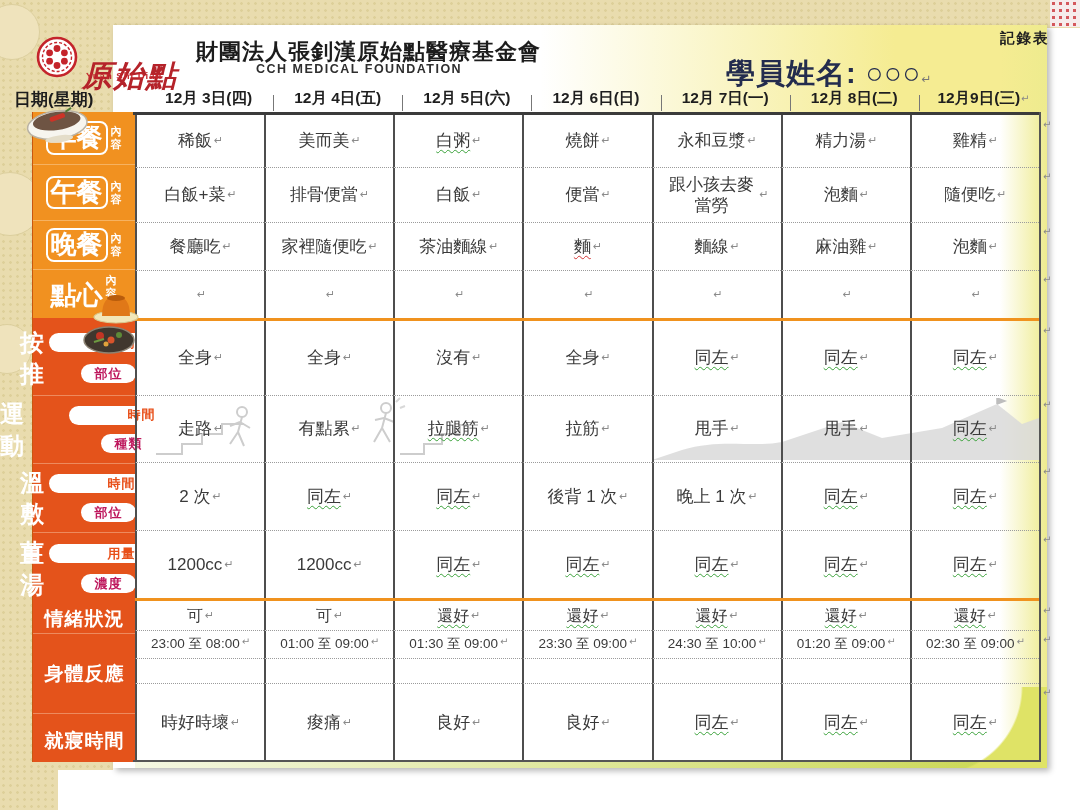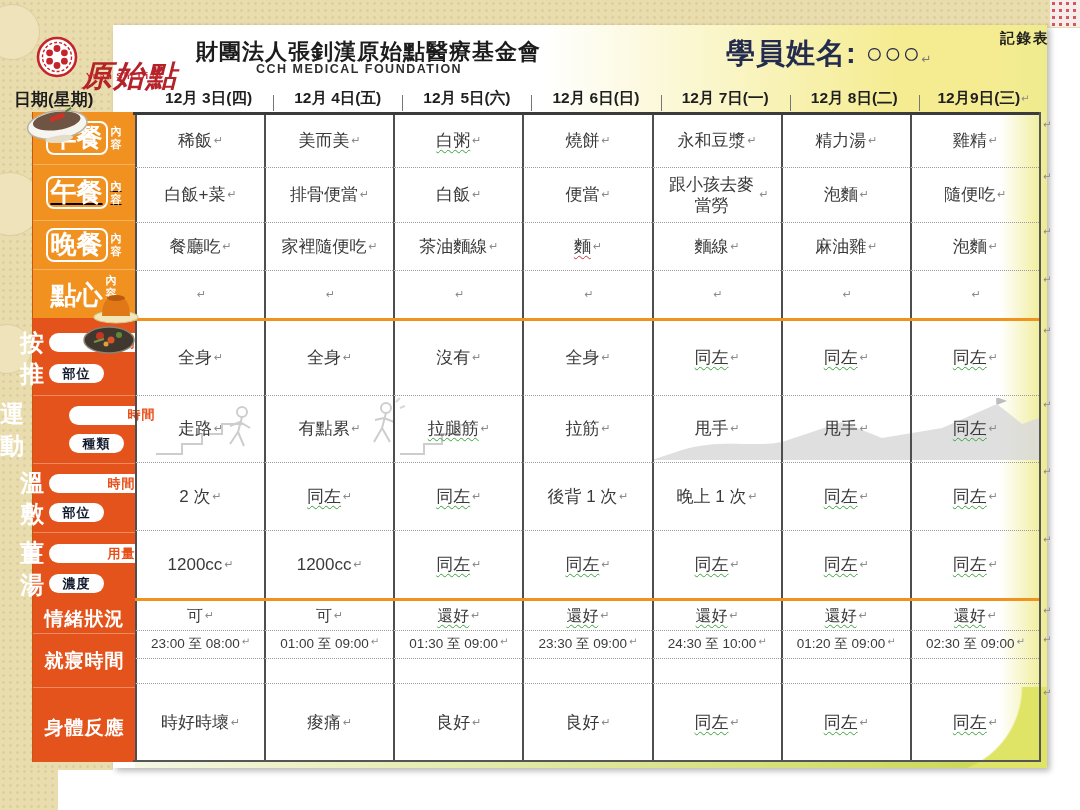--- a/index.html
+++ b/index.html
@@ -31,21 +31,21 @@
   .brand-script{position:absolute;left:82px;top:36px;z-index:5;color:#b5232a;font-weight:700;
          font-style:italic;font-size:30px;font-family:"DejaVu Serif",serif;letter-spacing:2px;margin-top:20px;}
   .brand-roman{position:absolute;left:86px;top:70px;z-index:5;color:#c4262e;font-weight:700;
          font-size:9.5px;letter-spacing:1px;}
   .org-zh{position:absolute;left:196px;top:37px;z-index:5;color:#1c1c1c;font-weight:700;
          font-size:22px;letter-spacing:1px;}
   .org-en{position:absolute;left:256px;top:62px;z-index:5;color:#2e2e2e;font-weight:700;
          font-size:12.5px;letter-spacing:1.5px;}
   .sheet-type{position:absolute;left:1000px;top:29px;z-index:5;color:#222;font-weight:700;
          font-size:14.5px;letter-spacing:2px;}
-  .student{position:absolute;left:726px;top:34px;z-index:5;color:#232c4e;font-weight:700;
+  .student{position:absolute;left:726px;top:54px;z-index:5;color:#232c4e;font-weight:700;
          font-size:29px;letter-spacing:1px;white-space:nowrap;}
   .student .ret{font-size:12px;color:#777;font-weight:400;}
   
   .date-label{position:absolute;left:14px;top:88px;z-index:5;color:#1d1d1d;font-weight:700;font-size:17px;}
   .date-row{position:absolute;left:144px;top:85px;width:904px;height:27px;display:flex;z-index:5;}
   .date-cell{flex:1;display:flex;align-items:center;justify-content:center;position:relative;
          font-weight:700;font-size:15.5px;color:#1e1e1e;white-space:nowrap;}
   .date-cell:not(:first-child)::before{content:"";position:absolute;left:0;bottom:1px;width:1px;
          height:16px;background:#777;}
   .date-cell .ret{font-size:10px;color:#888;margin-left:1px;font-weight:400;}
@@ -65,21 +65,21 @@
   .meal-plain{font-size:26px;font-weight:700;color:#fff;white-space:nowrap;}
   .naiyo{width:13px;font-size:11px;font-weight:700;color:#fff;line-height:1.15;margin-left:3px;
          word-break:break-all;}
   .naiyo.top{align-self:flex-start;margin-top:4px;}
   .tchars{width:28px;font-size:24px;font-weight:700;color:#fff;line-height:1.3;word-break:break-all;
          text-align:center;}
   .pills{display:flex;flex-direction:column;justify-content:space-evenly;height:100%;margin-left:5px;}
   .pill{width:55px;height:19px;background:#fff;border-radius:10px;font-size:13px;font-weight:700;
          display:flex;align-items:center;justify-content:center;letter-spacing:1px;}
   .pill.orange{color:#e8501a;padding-left:45px;}
-  .pill.dark{color:#0f172a;}
+  .pill.dark{color:#be185d;margin-left:32px;}
   .status-lbl{font-size:19px;font-weight:700;color:#fff;letter-spacing:1px;white-space:nowrap;}
   
   .grid{position:absolute;left:135px;top:115px;width:904px;height:647px;display:grid;
          grid-template-columns:repeat(7,1fr);z-index:5;}
   .cell{display:flex;align-items:center;justify-content:center;border-left:2px solid #4e4e4e;
          color:#3a3a3a;font-size:17px;text-align:center;line-height:1.25;padding:0 12px;
          position:relative;}
   .cell .ret{font-size:11px;color:#8a8a8a;margin-left:2px;}
   .cell.dot{border-top:1px dotted #9b9b9b;}
   .divider{grid-column:1/-1;background:#f0921e;}
@@ -161,21 +161,21 @@
   <div class="tb-top"></div>
   <div class="tb-right"></div>
 
   <div class="label-col" id="label-col">
     <div class="lbl-bg-meal"></div>
     <div class="lbl-bg-rest"></div>
   <div class="lbl-row" style="height: 52px;">
         <div class="meal-box">早餐</div>
         <div class="naiyo">內容</div>
       </div>
-      <div class="lbl-row sep" style="height: 55px; text-decoration: underline;">
+      <div class="lbl-row sep" style="height: 55px;">
         <div class="meal-box">午餐</div>
         <div class="naiyo">內容</div>
       </div>
       <div class="lbl-row sep" style="height: 48px;">
         <div class="meal-box">晚餐</div>
         <div class="naiyo">內容</div>
       </div>
       <div class="lbl-row sep" style="height: 51px;">
         <div class="meal-plain">點心</div>
         <div class="naiyo top">內容</div>
@@ -204,25 +204,25 @@
       <div class="lbl-row sep" style="height: 71px;">
         <div class="tchars">薑湯</div>
         <div class="pills">
           <div class="pill orange">用量</div>
           <div class="pill dark">濃度</div>
         </div>
       </div>
       <div class="lbl-row" style="height: 29px;">
         <div class="status-lbl">情緒狀況</div>
       </div>
+      <div class="lbl-row sep" style="height: 79px;">
+        <div class="status-lbl">身體反應</div>
+      </div>
       <div class="lbl-row sep" style="height: 53px;">
         <div class="status-lbl">就寢時間</div>
-      </div>
-      <div class="lbl-row sep" style="height: 79px;">
-        <div class="status-lbl">身體反應</div>
       </div>
     </div>
 
   <svg class="wm" style="left:150px;top:396px" width="430" height="64" viewBox="0 0 430 64" fill="none" stroke="#cdcdcd" stroke-width="2">
     <path d="M6 58 h26 v-10 h20 v-10 h20 v-10 h22"></path>
     <g>
       <circle cx="92" cy="16" r="5"></circle>
         <path d="M92 21 L88 36 M88 36 L80 48 M88 36 L94 50 M90 26 L80 30 M90 26 L100 32"></path>
     </g>
     <path d="M250 58 h24 v-10 h18 v-10 h18 v-9 h18"></path>

